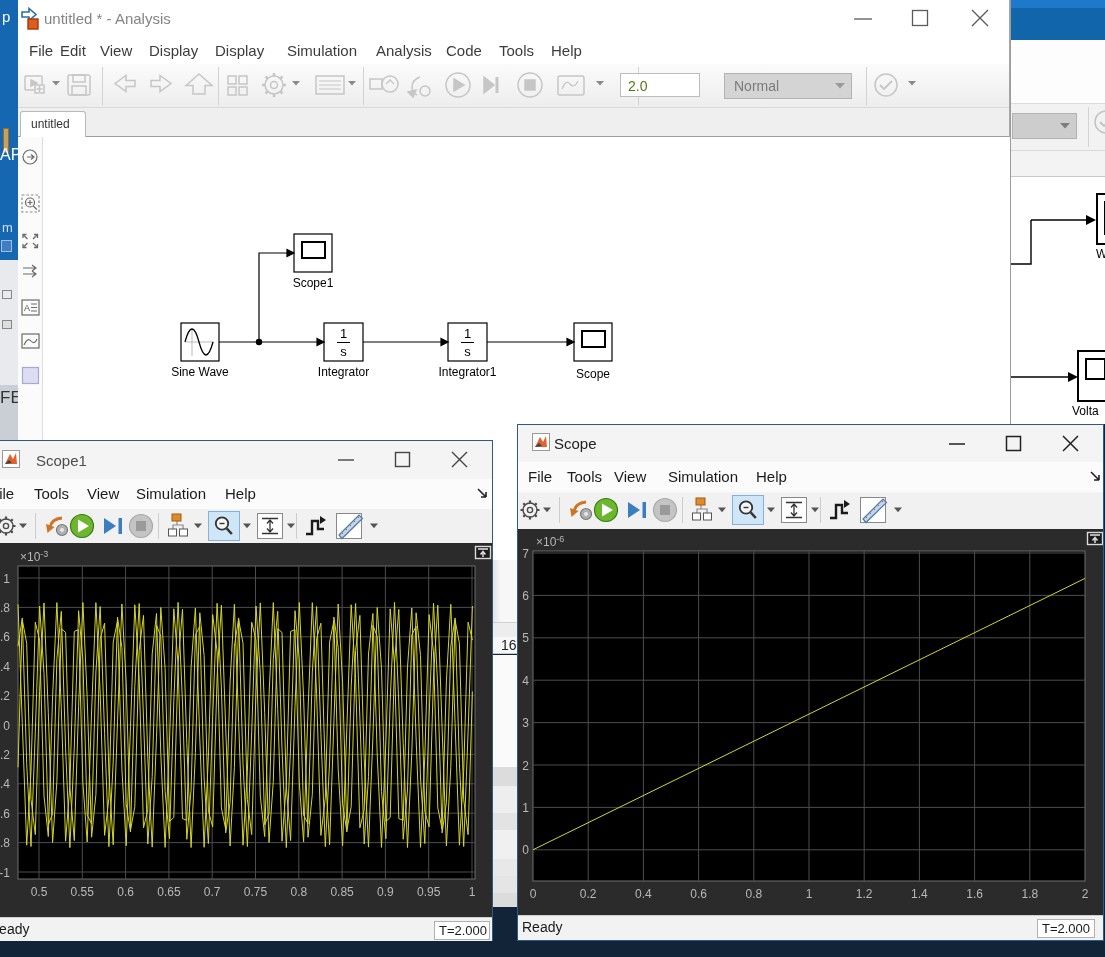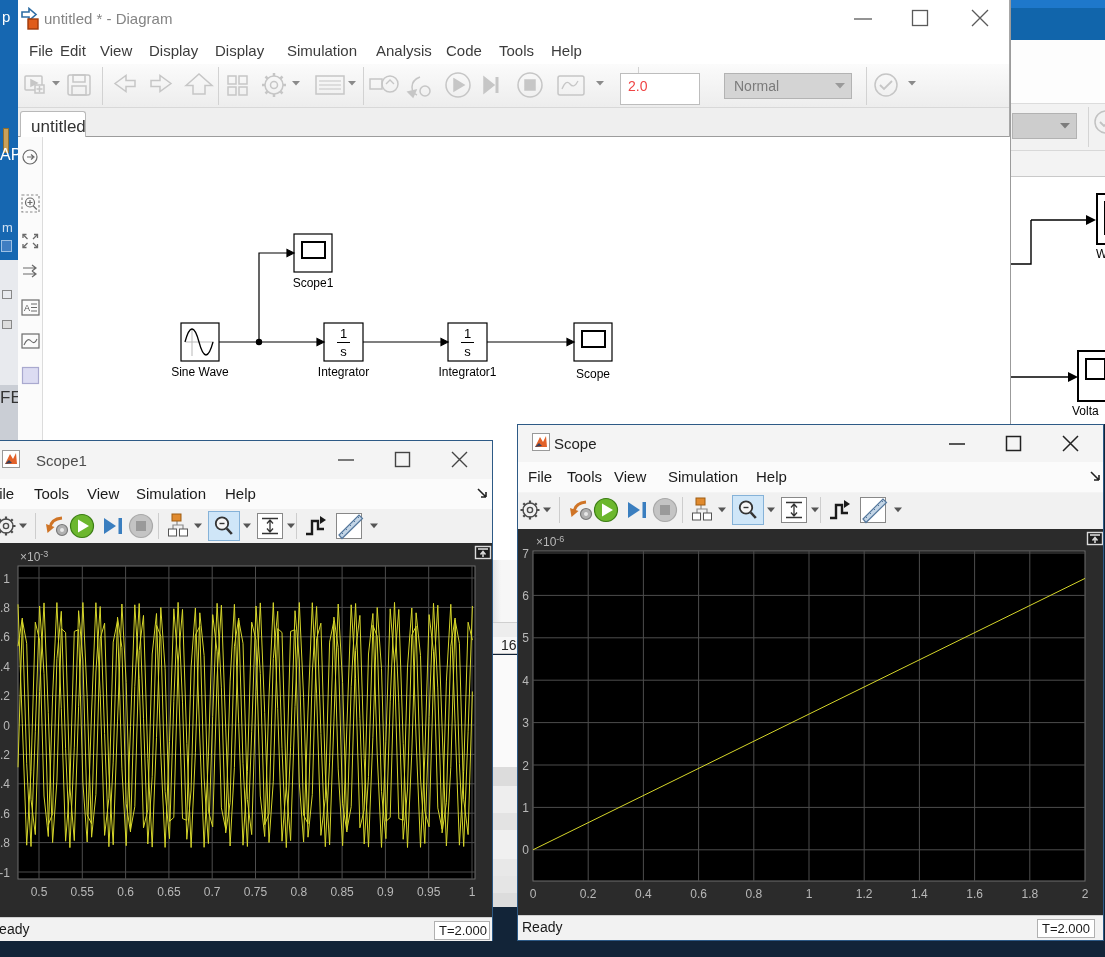--- a/index.html
+++ b/index.html
@@ -8,21 +8,21 @@
 .abs { position:absolute; }
 
 #simwin { left:18px; top:0; width:992px; height:622px; background:#fff; border-right:1px solid #a7a7a7; }
 #simtitle { left:0; top:0; width:100%; height:38px; background:#fff; }
 #simtitle .ttxt { left:26px; top:10px; font-size:15px; color:#848484; }
 #simmenu { left:0; top:38px; width:100%; height:26px; background:#fff; font-size:15px; color:#3c3c3c; }
 #simmenu span { position:absolute; top:4px; }
 #simtoolbar { left:0; top:64px; width:100%; height:44px; background:linear-gradient(#fbfbfb,#ededed); border-bottom:1px solid #d8d8d8; }
 .tsep { position:absolute; top:3px; width:1px; height:38px; background:#d2d2d2; }
 #simtabs { left:0; top:108px; width:100%; height:29px; background:#efefef; border-bottom:1px solid #9c9c9c; }
-#tab1 { position:absolute; left:2px; top:3px; width:66px; height:26px; background:#fff; border:1px solid #b9b9b9; border-bottom:none; border-radius:3px 3px 0 0; font-size:17px; color:#333; padding:5px 0 0 10px; }
+#tab1 { position:absolute; left:2px; top:3px; width:66px; height:26px; background:#fff; border:1px solid #b9b9b9; border-bottom:none; border-radius:3px 3px 0 0; font-size:12px; color:#333; padding:5px 0 0 10px; }
 #palette { left:0; top:137px; width:25px; height:485px; background:#fbfbfb; border-right:1px solid #dcdcdc; }
 #canvas { left:26px; top:137px; width:966px; height:485px; background:#fff; }
 
 #bgwin { left:1010px; top:0; width:95px; height:424px; background:#fff; border-left:1px solid #9b9b9b; }
 
 .scopewin { background:#f4f4f4; border:1px solid #2d5a86; }
 .sw-menu { position:absolute; left:0; width:100%; height:30px; background:#fbfbfb; font-size:15px; color:#1a1a1a; }
 .sw-menu span { position:absolute; top:6px; }
 .sw-toolbar { position:absolute; left:0; width:100%; height:33px; background:#f1f1f1; }
 .sw-plot { position:absolute; background:#2b2b2b; }
@@ -48,21 +48,21 @@
       <span style="position:absolute;left:0;top:3px;color:#333;font-size:17px;">FE</span>
     </div>
 </div>
 
 <div class="abs" id="simwin">
   <div class="abs" id="simtitle">
     <svg class="abs" style="left:2px;top:7px" width="22" height="24" viewBox="0 0 22 24">
       <path d="M2 10 L2 5 L9 5 L9 1.5 L16 7.5 L9 13.5 L9 10 Z" fill="#fff" stroke="#2e6da4" stroke-width="1.6"></path>
       <rect x="8" y="12" width="10" height="10" fill="#e05c1a" stroke="#9e3a0a" stroke-width="1.4"></rect>
     </svg>
-    <div class="abs ttxt">untitled * - Diagram</div>
+    <div class="abs ttxt">untitled * - Analysis</div>
     <svg class="abs" style="left:828px;top:8px" width="160" height="22" viewBox="0 0 160 22">
       <line x1="8" y1="11" x2="26" y2="11" stroke="#5a5a5a" stroke-width="1.3"></line>
       <rect x="66.5" y="2.5" width="15" height="15" fill="none" stroke="#5a5a5a" stroke-width="1.3"></rect>
       <path d="M126 2 L142 18 M142 2 L126 18" stroke="#5a5a5a" stroke-width="1.3"></path>
     </svg>
   </div>
   <div class="abs" id="simmenu">
     <span style="left:11px">File</span>
       <span style="left:42px">Edit</span>
       <span style="left:82px">View</span>
@@ -134,21 +134,21 @@
         <circle cx="868" cy="21" r="11"></circle>
         <path d="M862 21 l4 4 l8 -8" stroke-width="1.8"></path>
         <path d="M890 17 l4 4.5 l4 -4.5 z" fill="#8a8a8a" stroke="none"></path>
       </g>
     </svg>
     <div class="tsep" style="left:84px"></div>
     <div class="tsep" style="left:200px"></div>
     <div class="tsep" style="left:345px"></div>
     <div class="tsep" style="left:620px"></div>
     <div class="tsep" style="left:848px"></div>
-    <div class="abs" style="left:602px;top:9px;width:80px;height:32px;background:#fff;border:1px solid #bdbdbd;font-size:14px;color:#ef4444;padding:4px 0 12px 7px;">2.0</div>
+    <div class="abs" style="left:602px;top:9px;width:80px;height:24px;background:#fff;border:1px solid #bdbdbd;font-size:14px;color:#4d7c0f;padding:4px 0 12px 7px;">2.0</div>
     <div class="abs" style="left:706px;top:9px;width:128px;height:26px;background:#d4d4d4;border:1px solid #b3b3b3;font-size:14px;color:#7b7b7b;padding:4px 0 0 9px;">Normal
       <svg class="abs" style="right:6px;top:9px" width="10" height="8">
           <path d="M0 0 l5 5.5 l5 -5.5 z" fill="#9a9a9a"></path>
         </svg>
     </div>
   </div>
   <div class="abs" id="simtabs">
       <div id="tab1">untitled</div>
     </div>
   <div class="abs" id="palette">

